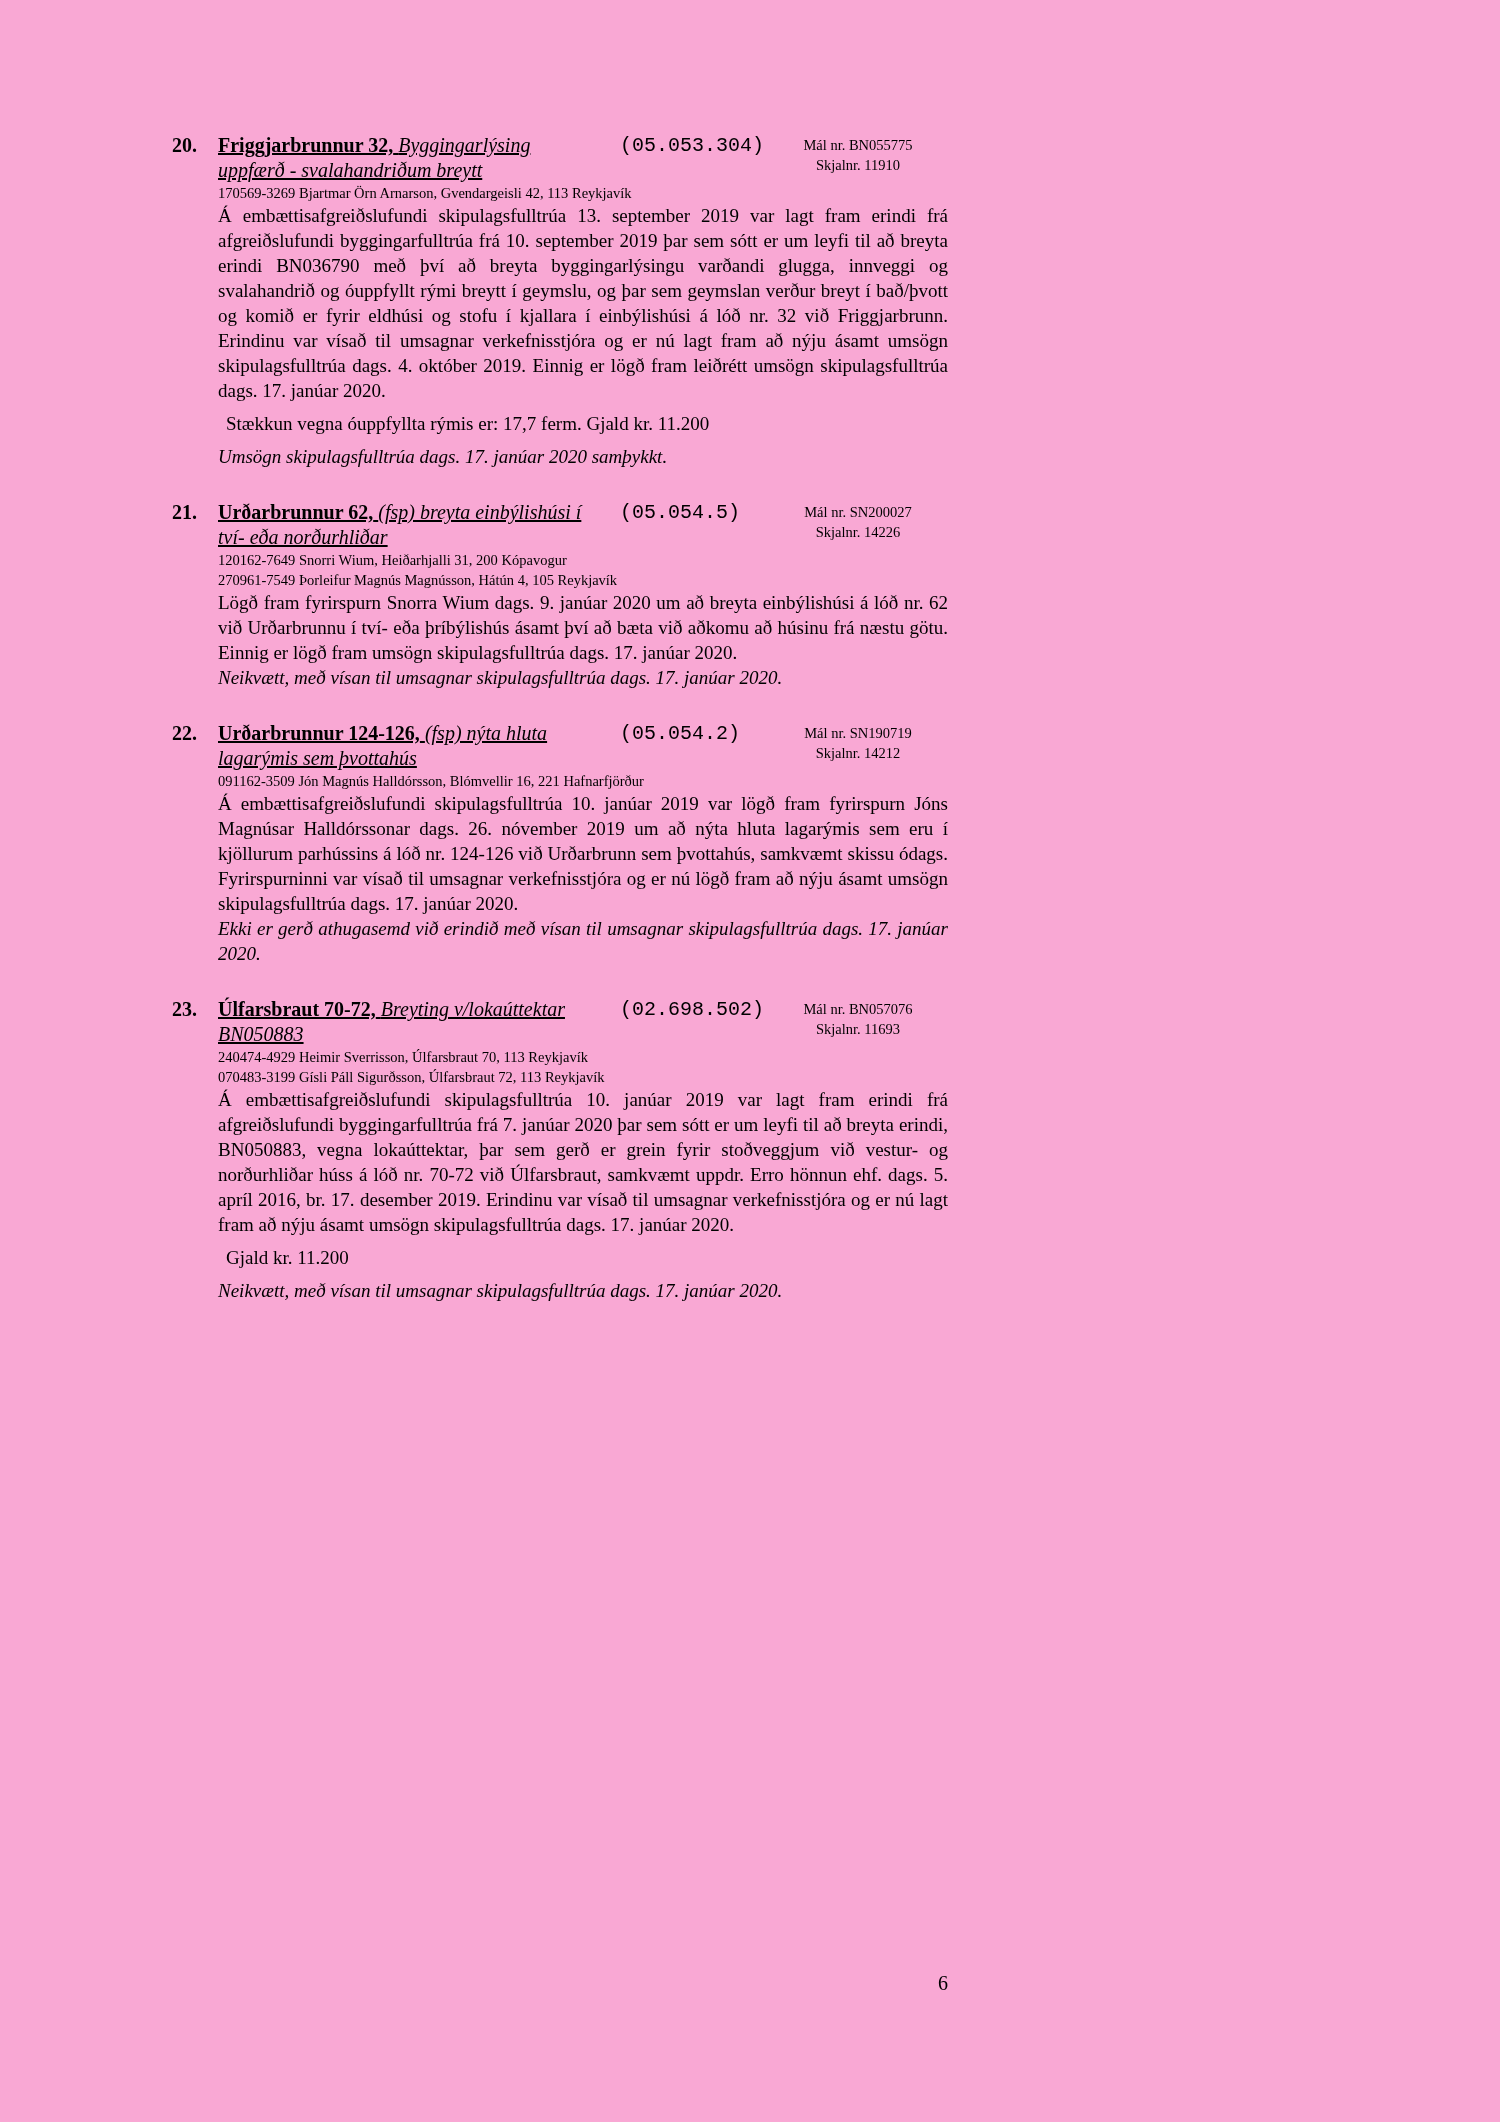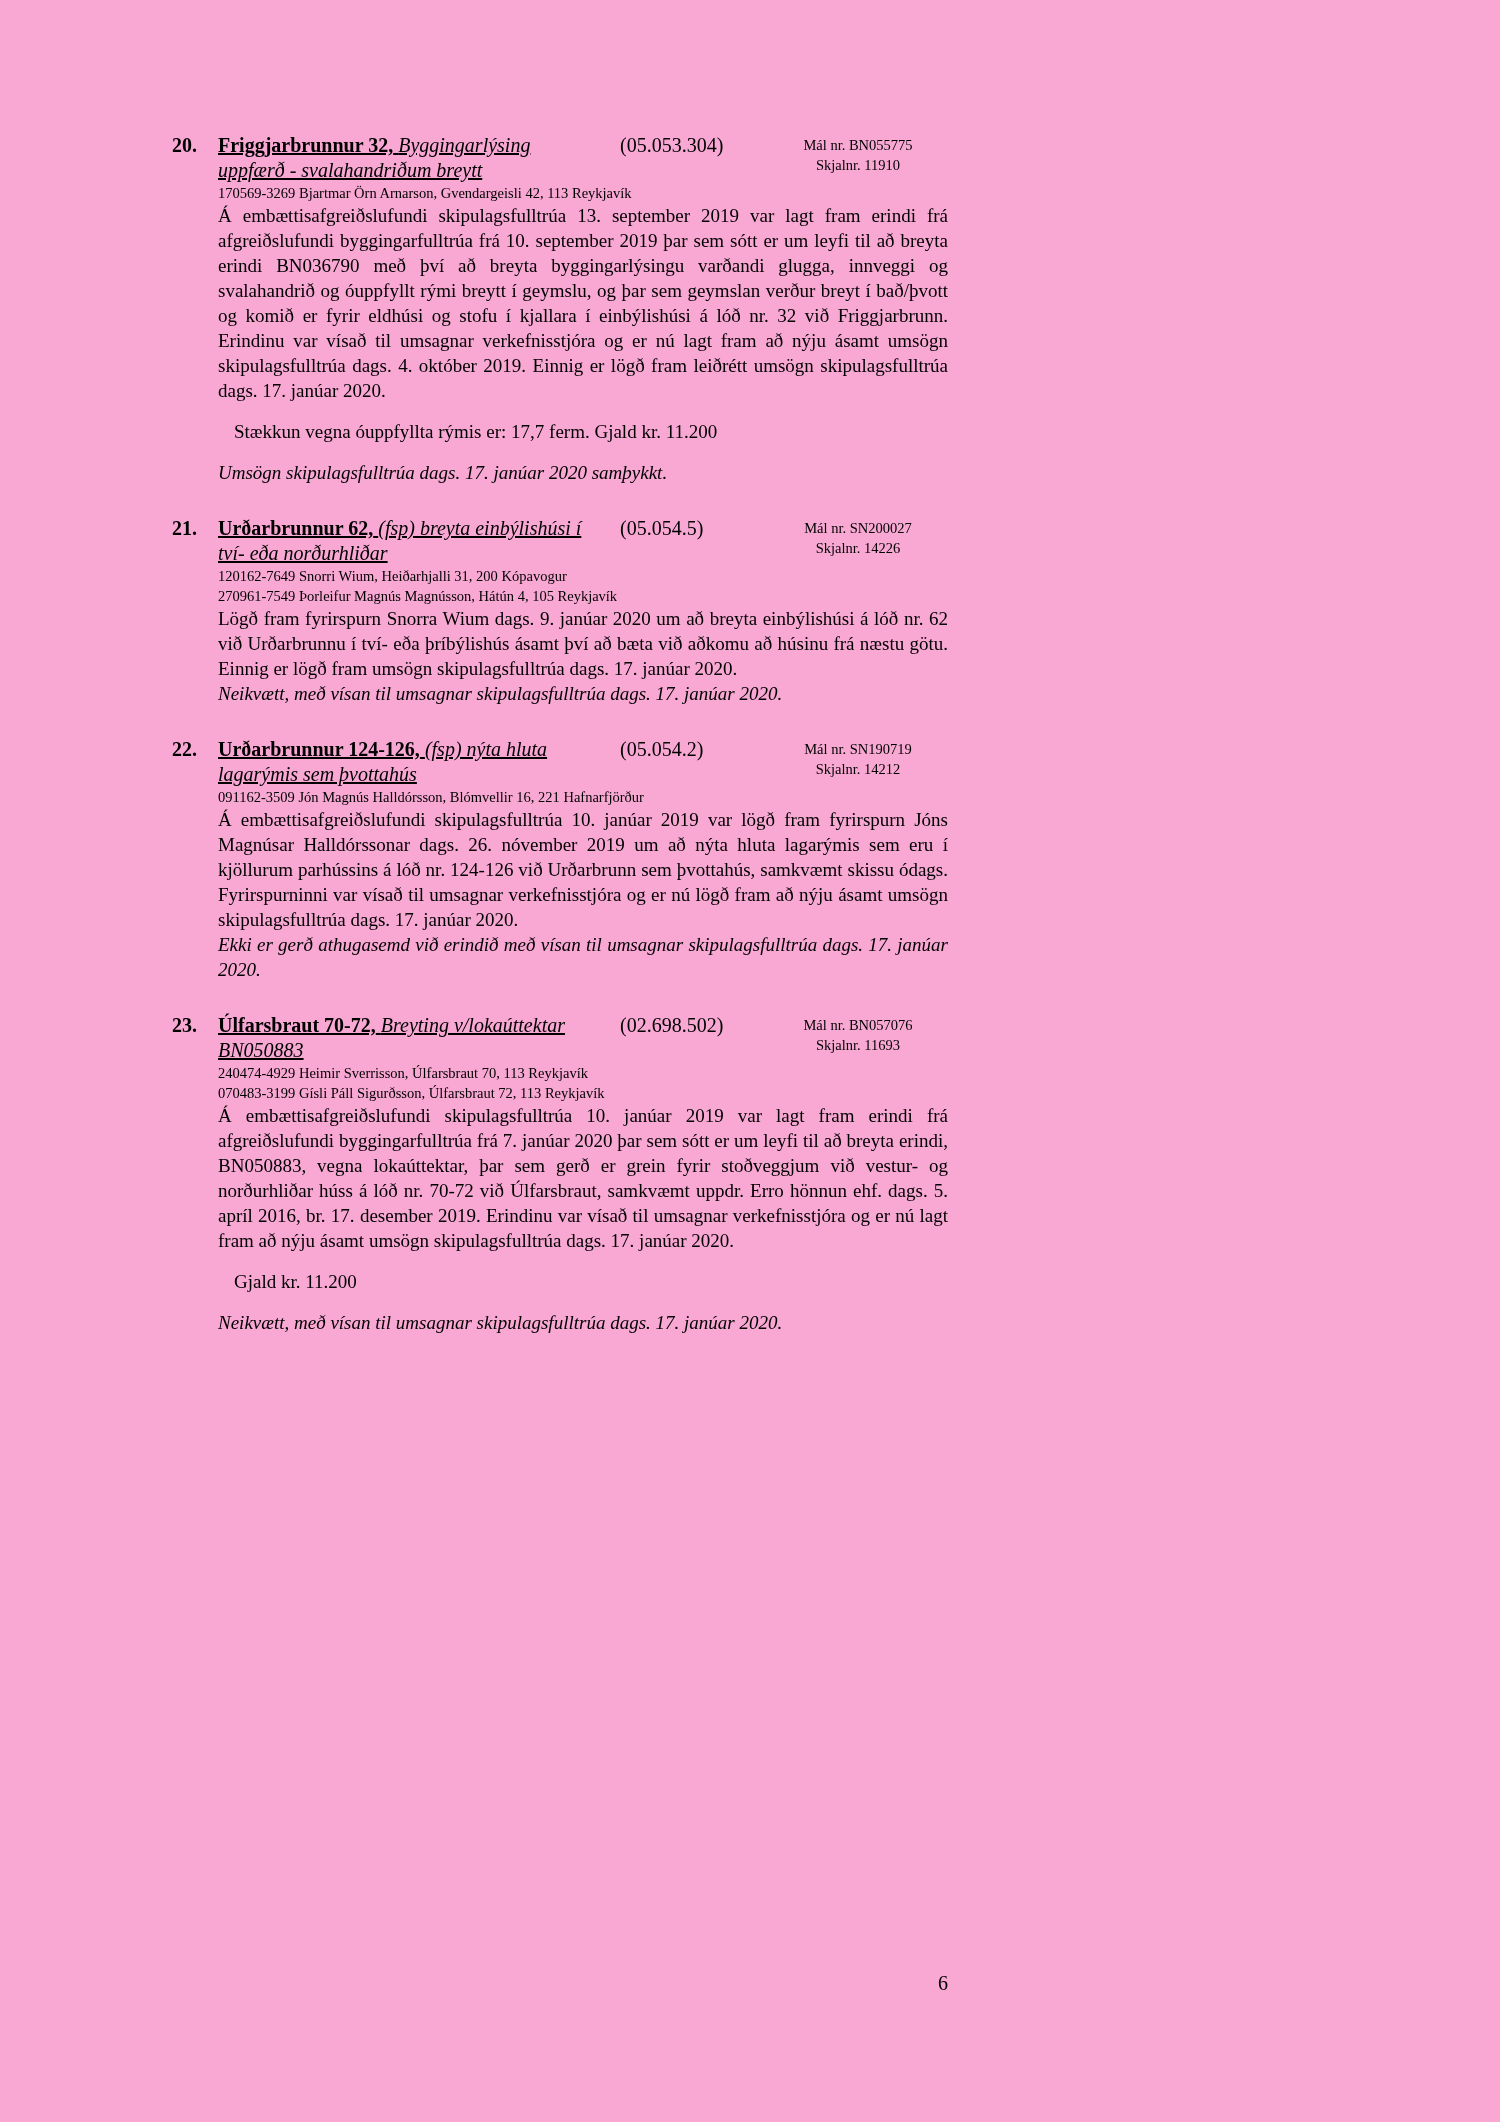--- a/index.html
+++ b/index.html
@@ -39,41 +39,42 @@
     line-height: 25px;
     text-decoration: underline;
   }
   .t  { font-weight: 700; }
   .st { font-style: italic; }
   .code {
     width: 148px;
     flex: 0 0 148px;
     font-size: 20px;
     line-height: 25px;
+    font-family: Liberation Mono, monospace;
   }
   .caseinfo {
     flex: 1 1 auto;
     text-align: center;
     font-size: 14.5px;
     line-height: 20px;
     padding-top: 2px;
   }
   .item-body { margin-left: 46px; }
   .person {
     font-size: 14.5px;
     line-height: 20px;
   }
   .para {
     margin: 0;
     font-size: 19px;
     line-height: 25px;
     text-align: justify;
   }
   .extra {
-    margin: 16px;
+    margin: 8px;
     font-size: 19px;
     line-height: 25px;
   }
   .decision {
     margin: 0;
     font-size: 19px;
     line-height: 25px;
     font-style: italic;
     text-align: justify;
   }

